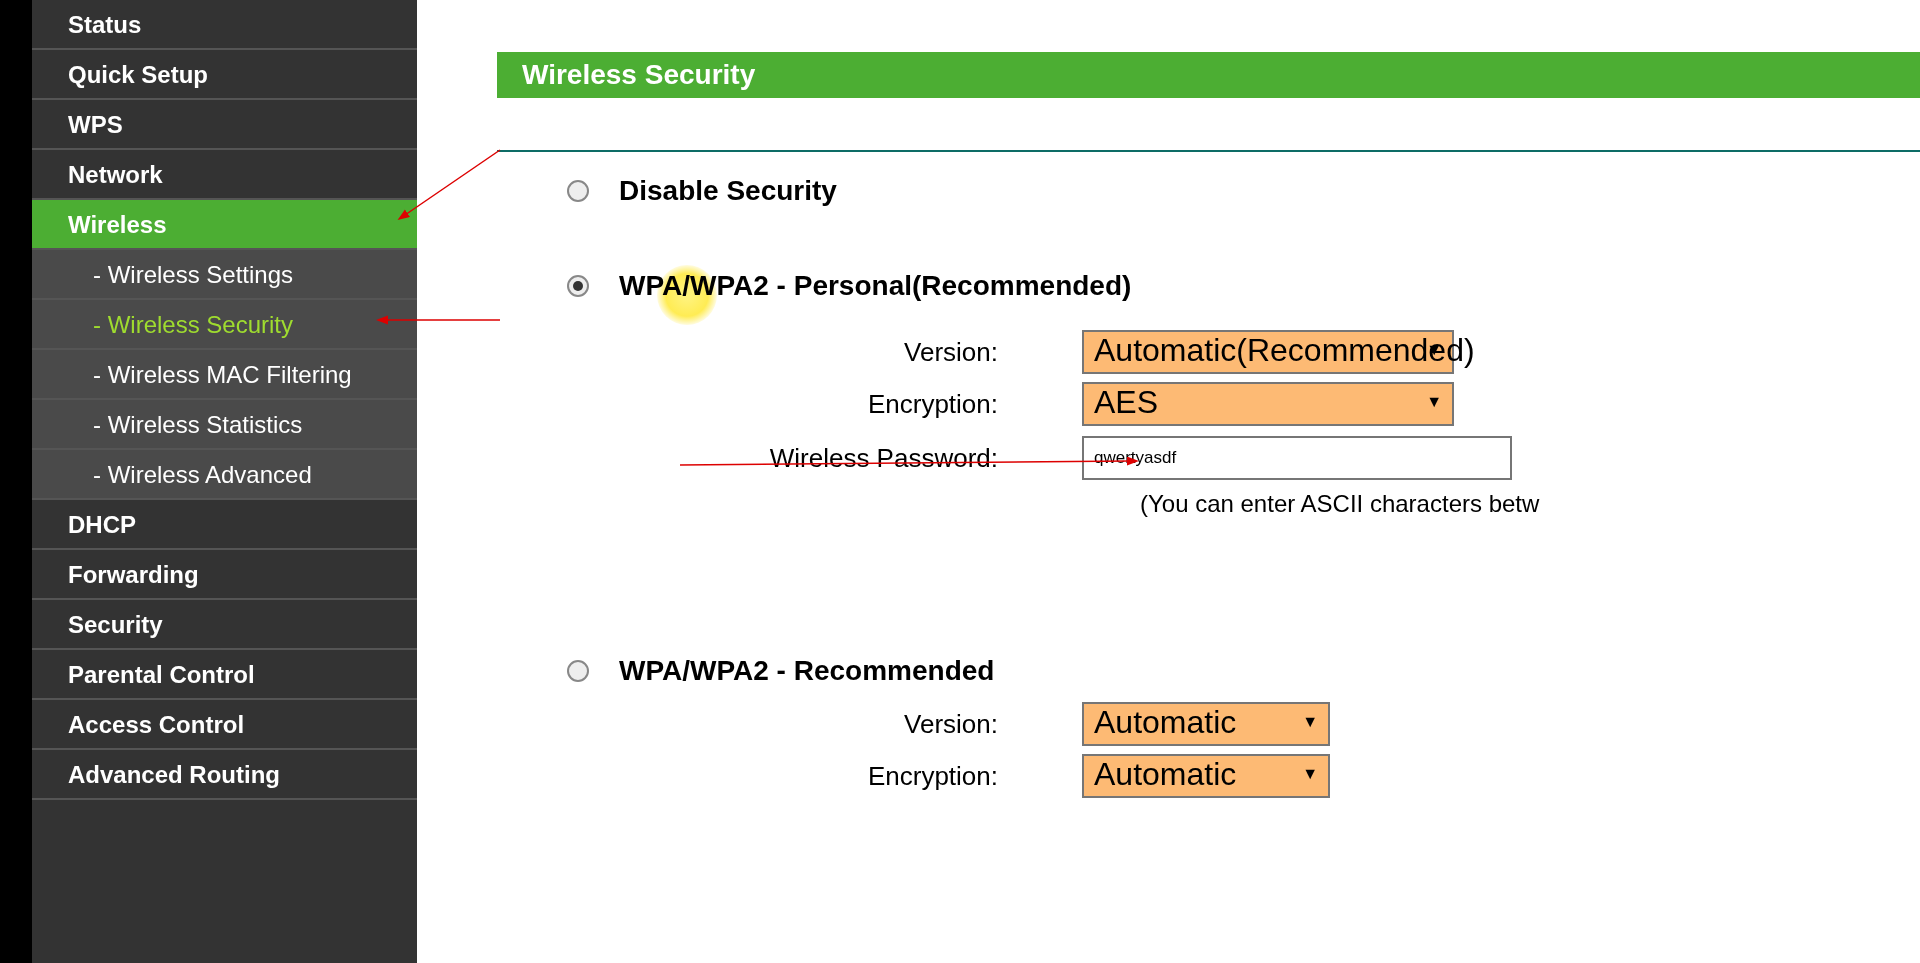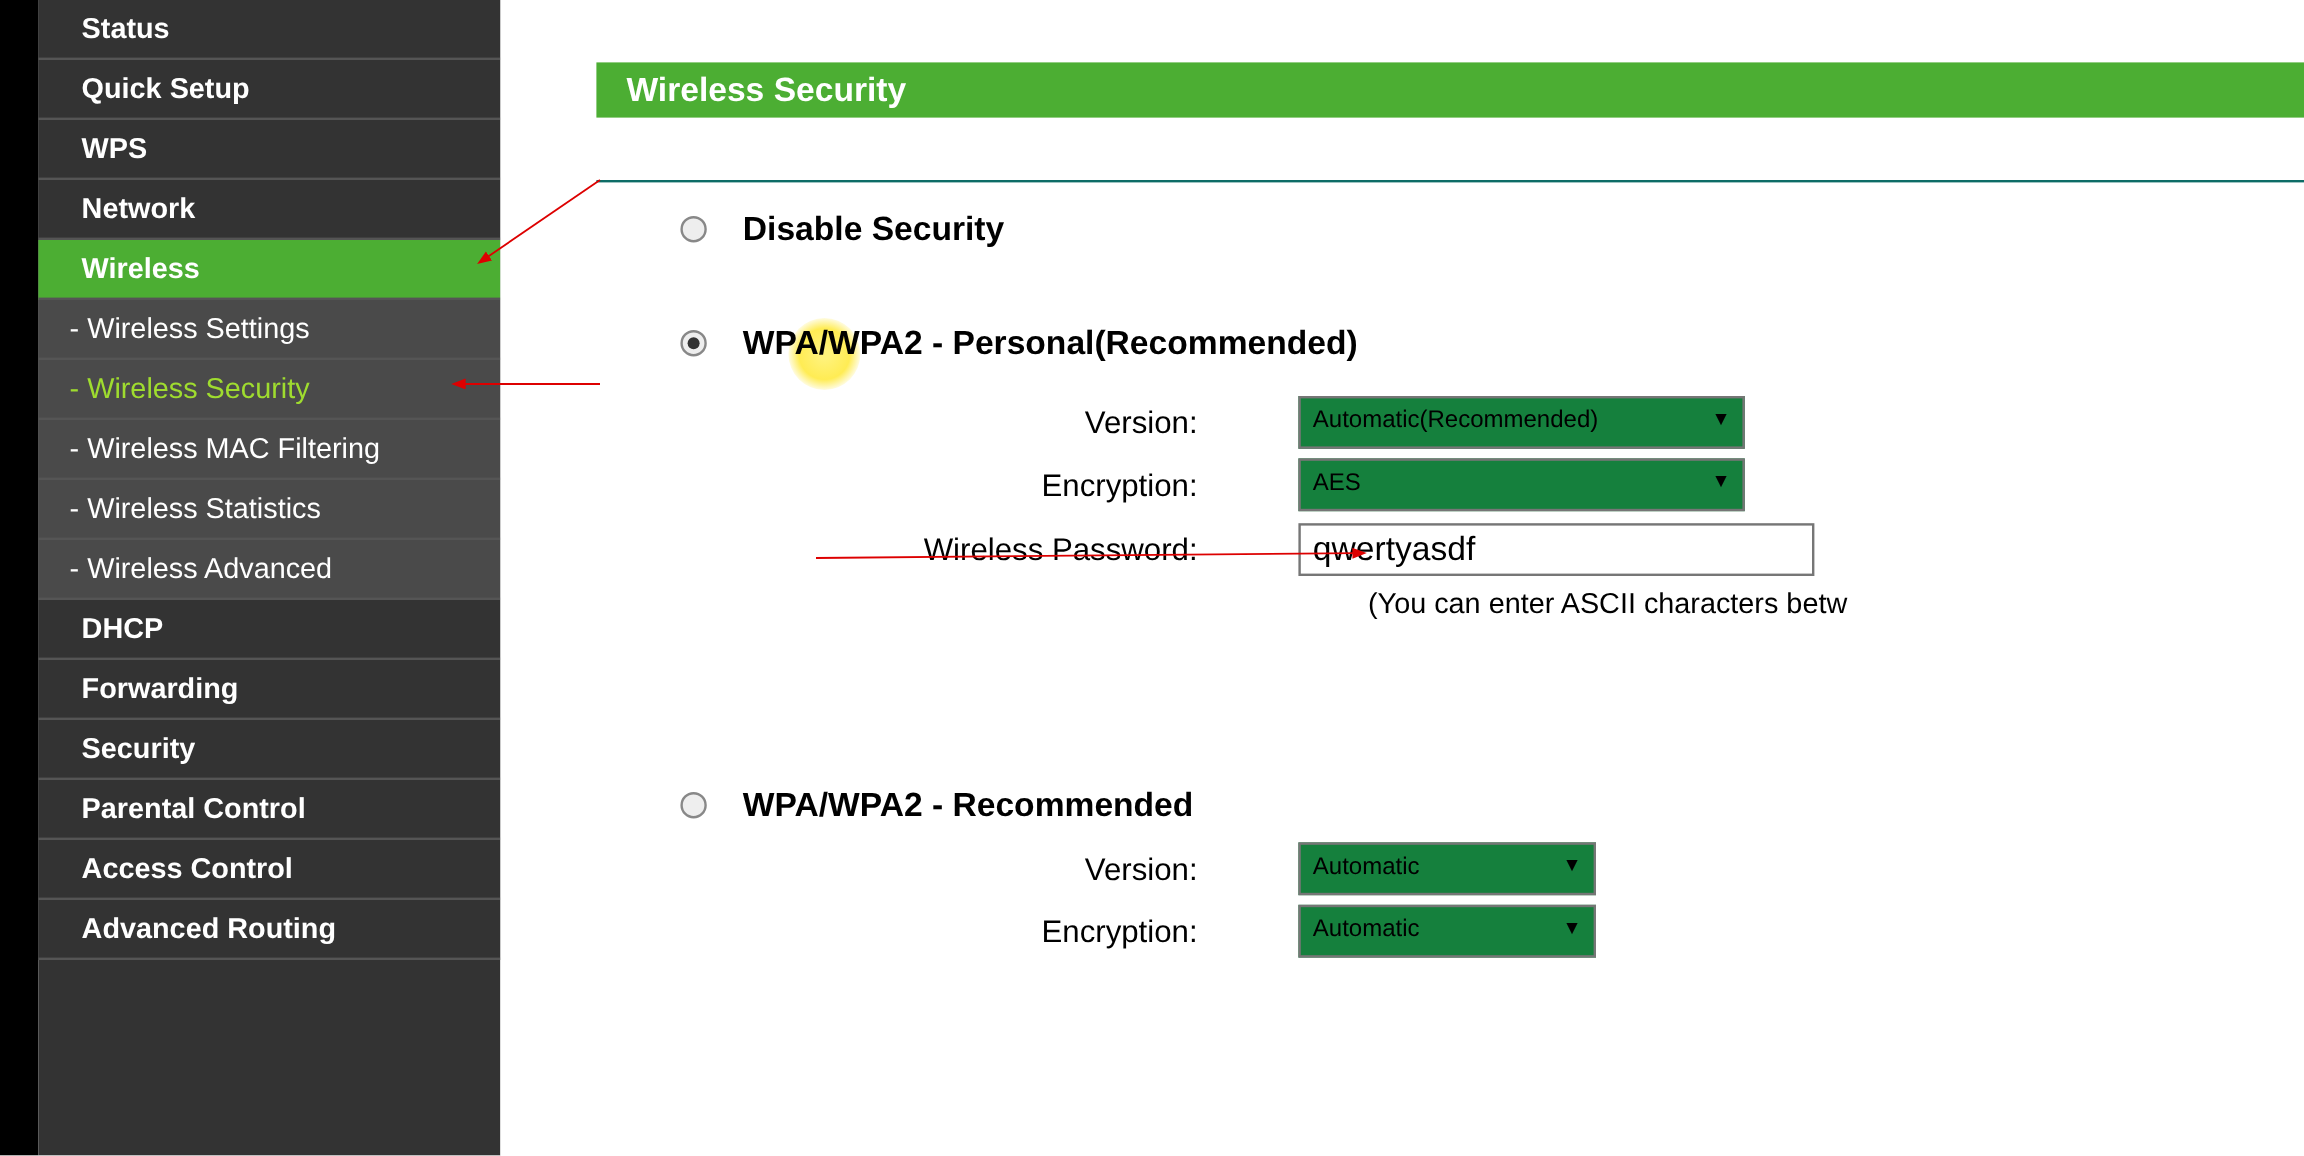--- a/index.html
+++ b/index.html
@@ -4,41 +4,41 @@
 <style>
 * { box-sizing: border-box; margin: 0; padding: 0; }
 html, body { width: 1920px; height: 963px; font-family: Arial, Helvetica, sans-serif; background: #fff; overflow: hidden; }
 body { position: relative; }
 
 .black-strip { position: absolute; left: 0; top: 0; width: 32px; height: 100%; background: #000; }
 
 .sidebar { position: absolute; left: 32px; top: 0; width: 385px; height: 100%; background: #333; }
 .sidebar-item { height: 50px; line-height: 50px; padding-left: 36px; font-size: 24px; font-weight: bold; color: #fff; background: #333; border-bottom: 2px solid #555; cursor: pointer; }
 .sidebar-item.active { background: #4cae33; color: #fff; }
-.sub-item { height: 50px; line-height: 50px; padding-left: 26px; font-size: 24px; font-weight: normal; color: #fff; background: #4a4a4a; border-bottom: 2px solid #555; cursor: pointer; }
+.sub-item { height: 50px; line-height: 50px; padding-left: 61px; font-size: 24px; font-weight: normal; color: #fff; background: #4a4a4a; border-bottom: 2px solid #555; cursor: pointer; }
 .sub-item.active { color: #9fdc2f; }
 
 .main { position: absolute; left: 417px; top: 0; right: 0; height: 100%; background: #fff; }
 
 .page-title-bar { position: absolute; left: 80px; top: 52px; right: 0; height: 46px; background: #4cae33; color: #fff; font-size: 28px; font-weight: bold; line-height: 46px; padding-left: 25px; }
 
 .divider { position: absolute; left: 80px; top: 150px; right: 0; border-top: 2px solid #0d6c66; }
 
 .radio-row { position: absolute; display: flex; align-items: center; }
 .radio { width: 22px; height: 22px; border: 2px solid #888; border-radius: 50%; background: #eee; margin-right: 30px; display: inline-flex; align-items: center; justify-content: center; }
 .radio.checked::after { content: ""; width: 10px; height: 10px; background: #333; border-radius: 50%; }
 .radio-label { font-size: 28px; font-weight: bold; color: #000; }
 
 .highlight-circle { position: absolute; width: 60px; height: 60px; background: radial-gradient(circle at center, #fff27a 10%, #ffec54 50%, rgba(255,236,84,0) 75%); border-radius: 50%; }
 
 .form-row { position: absolute; display: flex; align-items: center; }
 .form-label { width: 525px; text-align: right; font-size: 26px; color: #000; font-weight: normal; padding-right: 84px; }
-.select-box { height: 44px; border: 2px solid #767676; background: #15803d; font-size: 20px; padding: 0 40px 4px 10px; position: relative; display: inline-flex; align-items: center; }
+.select-box { height: 44px; border: 2px solid #767676; background: #fdba74; font-size: 32px; padding: 0 40px 4px 10px; position: relative; display: inline-flex; align-items: center; }
 .select-box::after { content: "▼"; position: absolute; right: 10px; font-size: 16px; color: #000; }
-.text-input { height: 44px; border: 2px solid #767676; background: #fff; font-size: 28px; padding: 0 10px; display: inline-flex; align-items: center; font-family: Arial; }
+.text-input { height: 44px; border: 2px solid #767676; background: #fff; font-size: 17px; padding: 0 10px; display: inline-flex; align-items: center; font-family: Arial; }
 .hint { font-size: 24px; color: #000; }
 
 
 .arrow-svg { position: absolute; pointer-events: none; }
 </style>
 </head>
 <body>
 
 <div class="black-strip"></div>
 

